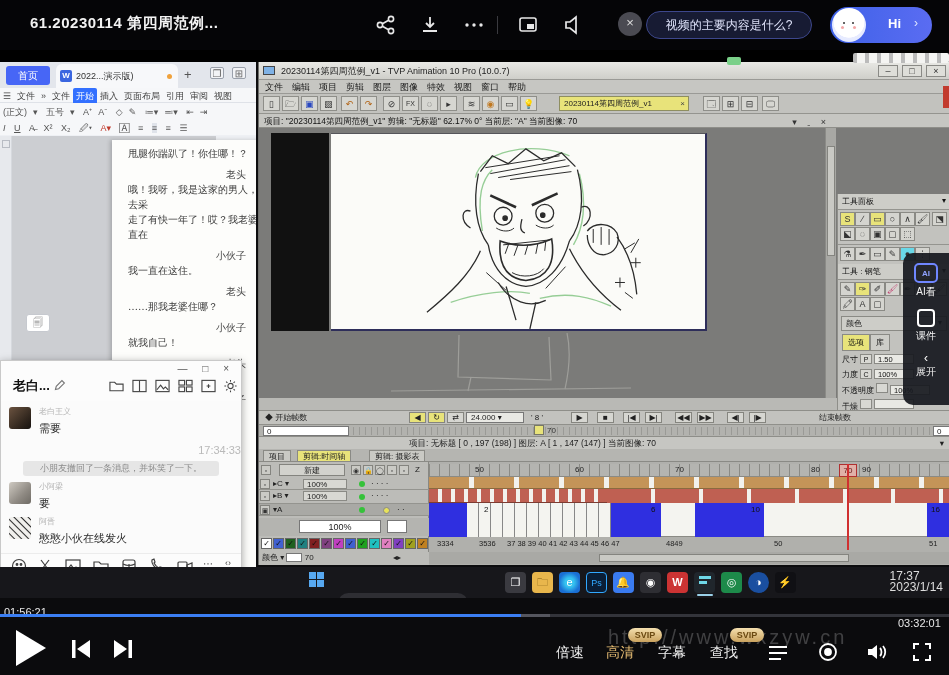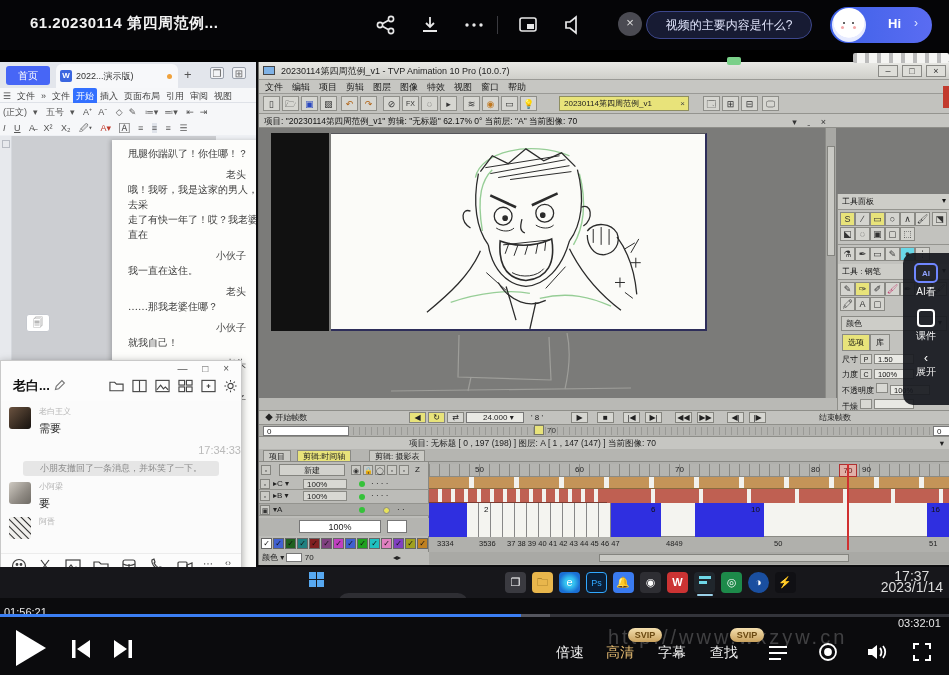--- a/index.html
+++ b/index.html
@@ -103,21 +103,21 @@
   .vscroll{position:absolute;left:566px;top:0;width:11px;height:270px;background:#a8a8a4;border-left:1px solid #8b8b87;}
   .vscroll .thumb{position:absolute;left:1px;top:18px;width:8px;height:110px;background:#c9c9c4;border:1px solid #84847f;}
   .statrow{position:absolute;left:0;top:336px;width:578px;height:12px;background:#c2c2be;border-top:1px solid #8e8e89;}
   .statrow .hs{position:absolute;left:4px;top:2px;width:370px;height:8px;background:#a9a9a5;border:1px solid #8b8b87;}
   .statrow .hs i{position:absolute;left:128px;top:0;width:200px;height:6px;background:#cfcfca;}
   .zoombox{position:absolute;left:420px;top:1px;width:52px;height:10px;background:#fff;border:1px solid #777;font-size:8px;line-height:9px;padding-left:3px;}
   .statsm{position:absolute;top:1px;font-size:8px;color:#222;}
   .playrow{position:absolute;left:0;top:348px;width:691px;height:14px;background:#c2c2be;border-top:1px solid #8e8e89;line-height:13px;}
   .pr-ic{position:absolute;top:1px;width:17px;height:11px;background:#d6d6d1;border:1px solid #85857f;text-align:center;font-size:8px;line-height:10px;color:#222;}
   .pr-ic.on{background:#e8e37a;}
-  .fpsbox{position:absolute;left:207px;top:1px;width:58px;height:11px;background:#e9e9e4;border:1px solid #777;font-size:8px;line-height:10px;padding-left:16px;}
+  .fpsbox{position:absolute;left:207px;top:1px;width:58px;height:11px;background:#e9e9e4;border:1px solid #777;font-size:8px;line-height:10px;padding-left:4px;}
   .scrubrow{position:absolute;left:0;top:362px;width:691px;height:12px;background:#b2b2ae;border-top:1px solid #90908b;}
   .frbox{position:absolute;top:1px;width:86px;height:10px;background:#fff;border:1px solid #777;font-size:8px;line-height:9px;padding-left:3px;}
   .scrubruler{position:absolute;left:94px;top:2px;width:578px;height:8px;background:repeating-linear-gradient(90deg,#9a9a96 0,#9a9a96 1px,#b2b2ae 1px,#b2b2ae 6px);}
   .scrubmark{position:absolute;left:275px;top:0;width:10px;height:10px;background:#e8e37a;border:1px solid #776;}
   .scrublab{position:absolute;left:288px;top:1px;font-size:8px;color:#333;}
   .tlheader{position:absolute;left:0;top:374px;width:691px;height:13px;background:#c6c6c2;border-top:1px solid #8e8e89;font-size:8.5px;line-height:13px;padding-left:150px;}
   .tltabs{position:absolute;left:0;top:387px;width:691px;height:13px;background:#b5b5b1;border-bottom:1px solid #8a8a85;}
   .tltab{position:absolute;top:1px;height:12px;background:#c9c9c4;border:1px solid #8a8a85;font-size:8px;line-height:11px;padding:0 5px;}
   .tltab.on{background:#e8e37a;}
   .tlbody{position:absolute;left:0;top:400px;width:691px;height:103px;background:#b0b0ac;}
@@ -164,21 +164,21 @@
   .tp-key{display:inline-block;width:12px;height:10px;background:#d8d8d3;border:1px solid #8a8a85;text-align:center;line-height:9px;font-size:7px;margin:0 2px;}
   .tp-val{display:inline-block;width:40px;height:10px;background:#e9e9e4;border:1px solid #8a8a85;line-height:9px;padding-left:3px;font-size:7.5px;}
   .tp-tab{display:inline-block;padding:1px 5px;background:#cdcdc8;border:1px solid #8a8a85;}
   .tp-tab.on{background:#e8e37a;}
   .tp-color{margin:2px 3px;background:#cdcdc8;border:1px solid #8a8a85;padding:1px 4px;}
 
   
   .taskbar{position:absolute;left:0;top:505px;width:949px;height:31px;background:#17171b;}
   .tb-ic{position:absolute;top:5px;width:21px;height:21px;border-radius:4px;text-align:center;line-height:21px;font-size:11px;color:#fff;}
   .tb-search{position:absolute;left:338px;top:5px;width:130px;height:21px;border-radius:11px;background:#2e2e33;color:#cfcfcf;font-size:10px;line-height:21px;padding-left:10px;margin-top:21px;}
-  .tb-clock{position:absolute;right:6px;top:4px;color:#ddd;font-size:14px;text-align:center;line-height:11px;}
+  .tb-clock{position:absolute;right:6px;top:4px;color:#ddd;font-size:12px;text-align:left;line-height:11px;}
   .tb-active{position:absolute;left:697px;top:27px;width:16px;height:2px;background:#9ad0e8;border-radius:1px;}
 
   
   .aiside{position:absolute;left:903px;top:253px;width:46px;height:152px;background:rgba(22,24,30,.92);border-radius:10px 0 0 10px;color:#eee;text-align:center;}
   .aiside .icoA{margin:10px auto 2px auto;width:24px;height:20px;border:2px solid #6f86ff;border-radius:5px;color:#8fa2ff;font-size:8px;font-weight:bold;line-height:17px;}
   .aiside .icoB{margin:10px auto 2px auto;width:18px;height:18px;border:2px solid #fff;border-radius:4px;}
   .aiside .lbl{font-size:10px;color:#f2f2f2;}
   .aiside .chev{margin-top:8px;color:#fff;font-size:12px;}
   .recbar{position:absolute;left:853px;top:-9px;width:96px;height:10px;background:#f4f4f2;border-radius:2px;background-image:repeating-linear-gradient(90deg,#bbb 0,#bbb 4px,#f4f4f2 4px,#f4f4f2 12px);}
   .greentag{position:absolute;left:727px;top:-5px;width:14px;height:8px;background:#7ad089;border-radius:2px;}
@@ -641,20 +641,21 @@
         <div class="chat-time">17:34:33</div>
         <div class="recall">小朋友撤回了一条消息，并坏笑了一下。</div>
         <div class="msg">
           <div class="av av2"></div>
           <div class="mname">小阿梁</div>
           <div class="mtext">要</div>
         </div>
         <div class="msg">
           <div class="av av3"></div>
           <div class="mname">阿晋</div>
+          <div class="mtext">憨憨小伙在线发火</div>
         </div>
       </div>
 
       <div class="chat-tools">
         <div class="ctool" style="left:10px;"><svg viewBox="0 0 16 16" fill="none" stroke="#3f3f3f" stroke-width="1.2">
               <circle cx="8" cy="8" r="6.5"></circle>
               <circle cx="6" cy="6.5" r=".8" fill="#3f3f3f"></circle>
               <circle cx="10" cy="6.5" r=".8" fill="#3f3f3f"></circle>
               <path d="M5.5 10c1.5 1.5 3.5 1.5 5 0"></path>
             </svg></div>

